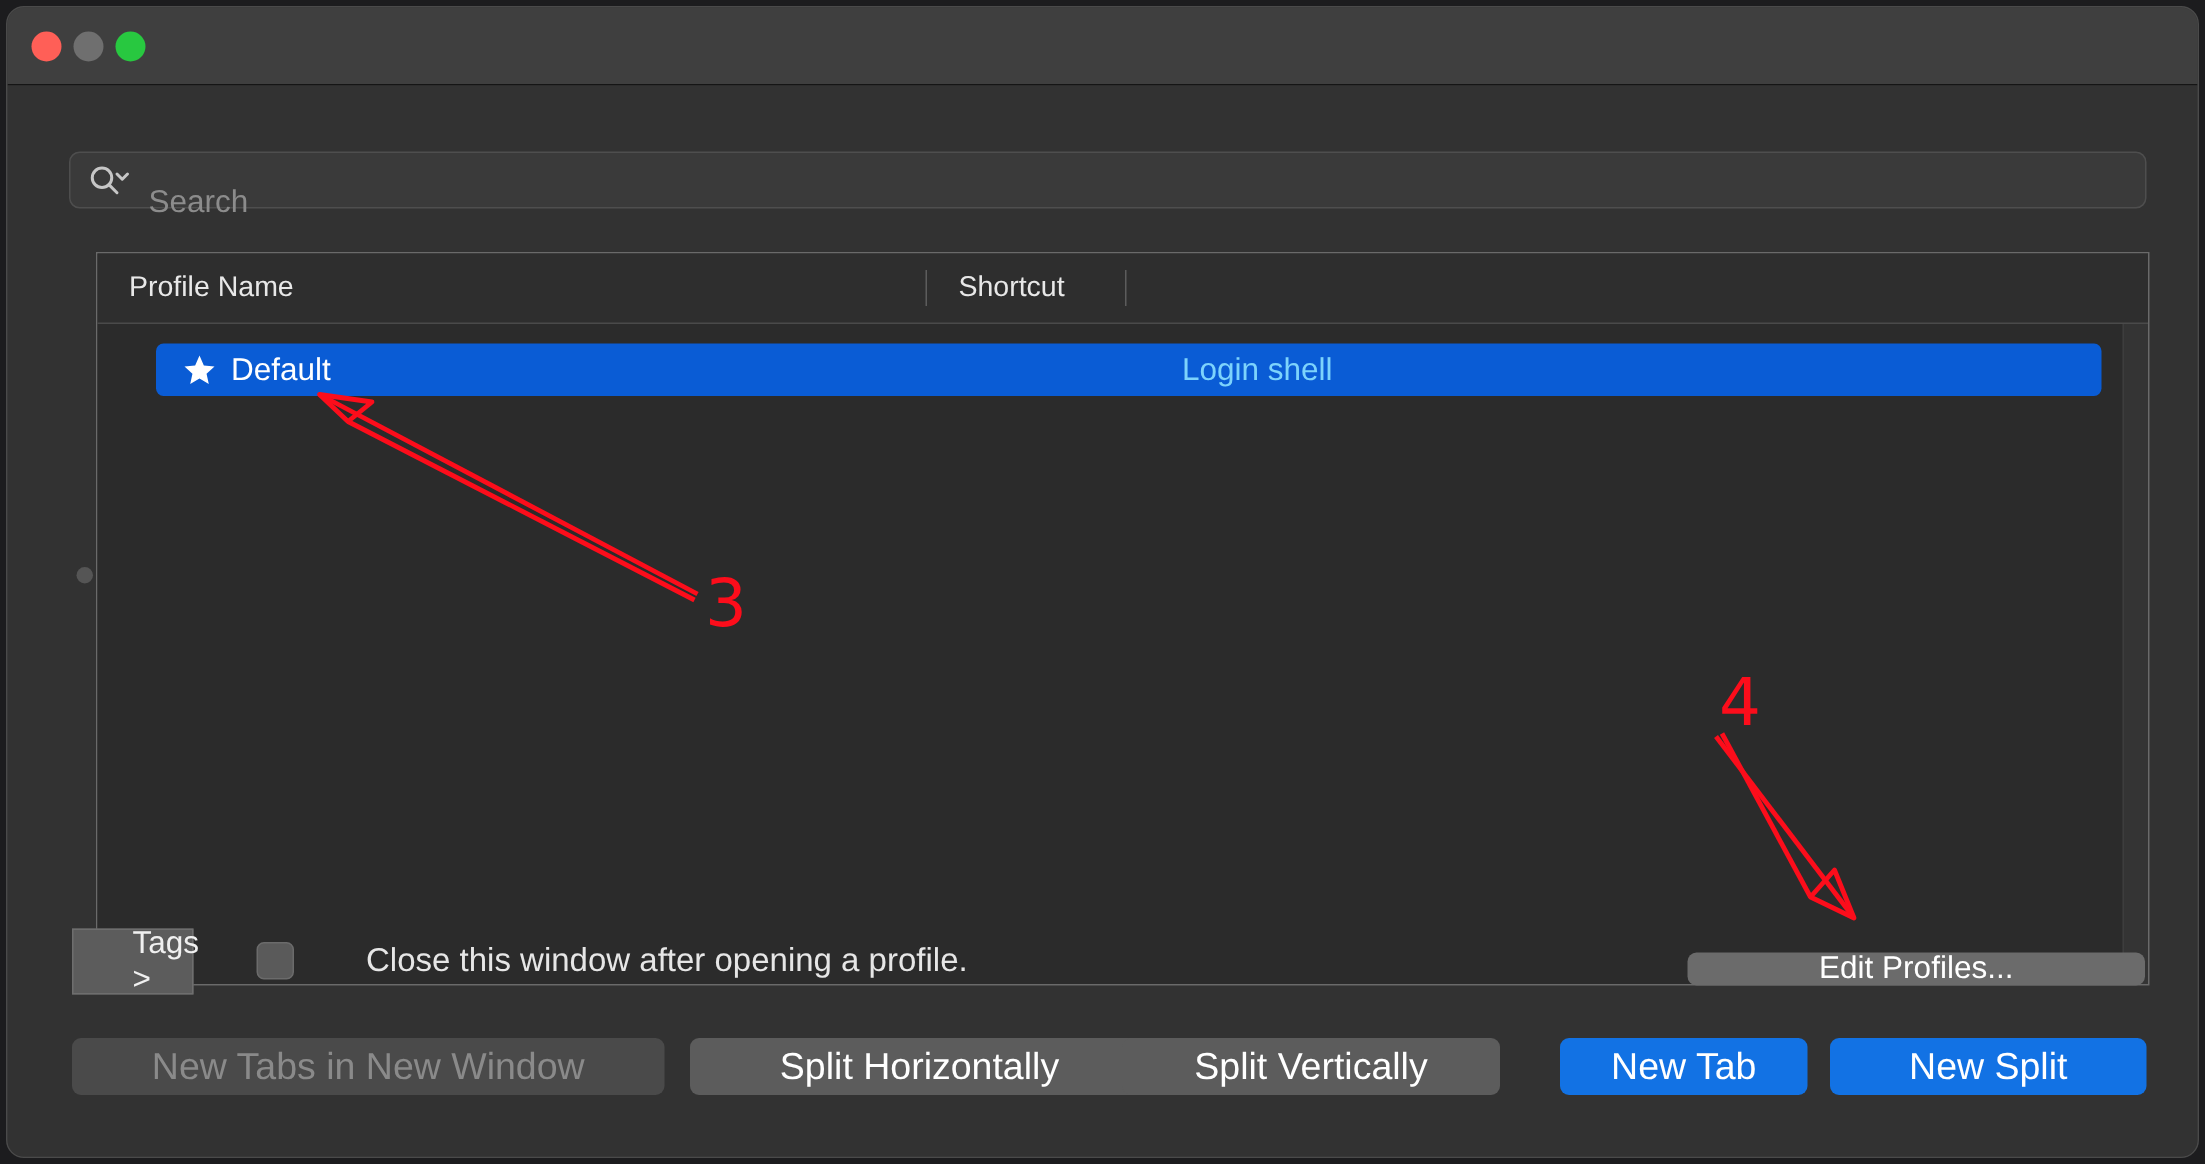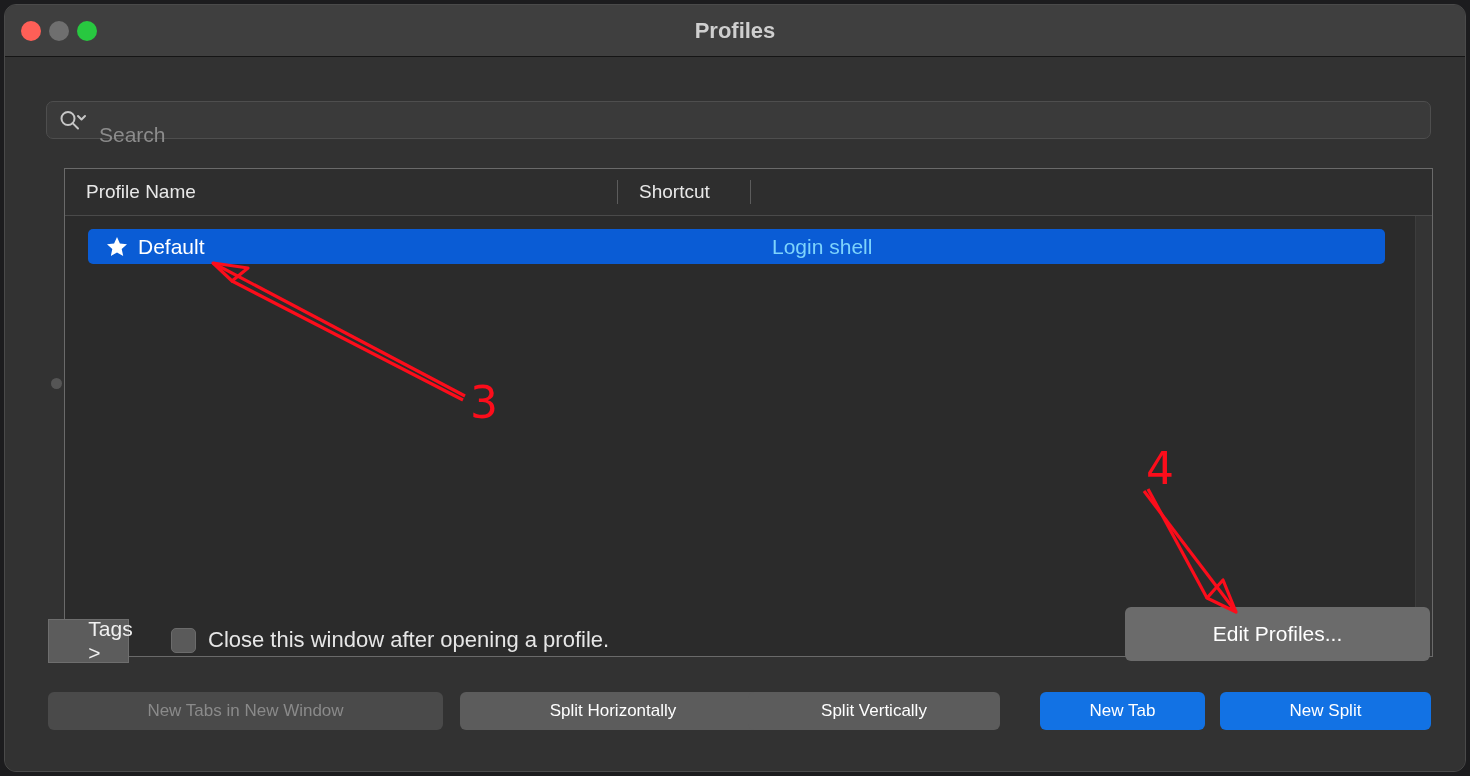--- a/index.html
+++ b/index.html
@@ -106,21 +106,21 @@
     background: #5c5c5c;
   }
   #th-name     { width: 553px; }
   #th-shortcut { width: 133px; }
   #th-command  { width: 618px; }
   #th-last     { flex: 1 1 auto; }
 
   #table-body { position: relative; flex: 1 1 auto; background: #2b2b2b; }
   #row-default {
     position: absolute;
-    left: 23px; top: 13px;
+    left: 39px; top: 13px;
     width: 1297px; height: 35px;
     background: #0a5cd5;
     border-radius: 5px;
     display: flex;
     align-items: center;
   }
   #star-icon { margin-left: 18px; display: flex; align-items: center; }
   #row-name {
     margin-left: 10px;
     font-size: 21px;
@@ -162,52 +162,53 @@
     display: flex;
     align-items: center;
     justify-content: center;
     padding-left: 44px;
   }
   #close-check-wrap {
     position: absolute;
     left: 166px; top: 570px;
     display: flex;
     align-items: center;
+    gap: 36px;
   }
   #close-checkbox {
     width: 25px; height: 25px;
     background: #5a5a5a;
     border: 1px solid #6b6b6b;
     border-radius: 5px;
   }
   #close-check-label {
     margin-left: 12px;
     font-size: 22px;
     color: #e6e6e6;
   }
   #btn-edit-profiles {
     position: absolute;
-    left: 1120px; top: 550px;
-    width: 305px; height: 54px;
+    left: 1120px; top: 578px;
+    width: 305px; height: 22px;
     background: #6b6b6b;
     border-radius: 6px;
     color: #ffffff;
     font-size: 21px;
     display: flex;
     align-items: center;
     justify-content: center;
   }
 
   
   .action-btn {
     position: absolute;
     top: 635px;
     height: 38px;
     border-radius: 6px;
-    font-size: 17px;
+    font-size: 25px;
     display: flex;
     align-items: center;
     justify-content: center;
   }
   .action-btn.gray     { background: #5c5c5c; color: #ffffff; }
   .action-btn.disabled { background: #4a4a4a; color: #8a8a8a; }
   .action-btn.blue     { background: #1272e4; color: #ffffff; }
 
   #btn-new-tabs-window { left: 43px;   width: 395px; }
   #btn-split-h         { left: 455px;  width: 306px; }
@@ -235,21 +236,20 @@
 <body>
 
 <div id="window">
 
   <div id="titlebar">
     <div id="traffic">
       <div class="light close"></div>
       <div class="light min"></div>
       <div class="light max"></div>
     </div>
-    <div id="window-title">Profiles</div>
   </div>
 
   <div id="body">
 
     <div id="search-field">
       <span id="search-icon">
         <svg width="28" height="22" viewBox="0 0 28 22">
           <circle cx="9" cy="9.5" r="6.5" fill="none" stroke="#c6c6c6" stroke-width="2"></circle>
           <line x1="13.6" y1="14.1" x2="19" y2="19.5" stroke="#c6c6c6" stroke-width="2" stroke-linecap="round"></line>
           <polyline points="19,7 22.5,10.5 26,7" fill="none" stroke="#c6c6c6" stroke-width="2" stroke-linecap="round" stroke-linejoin="round"></polyline>

